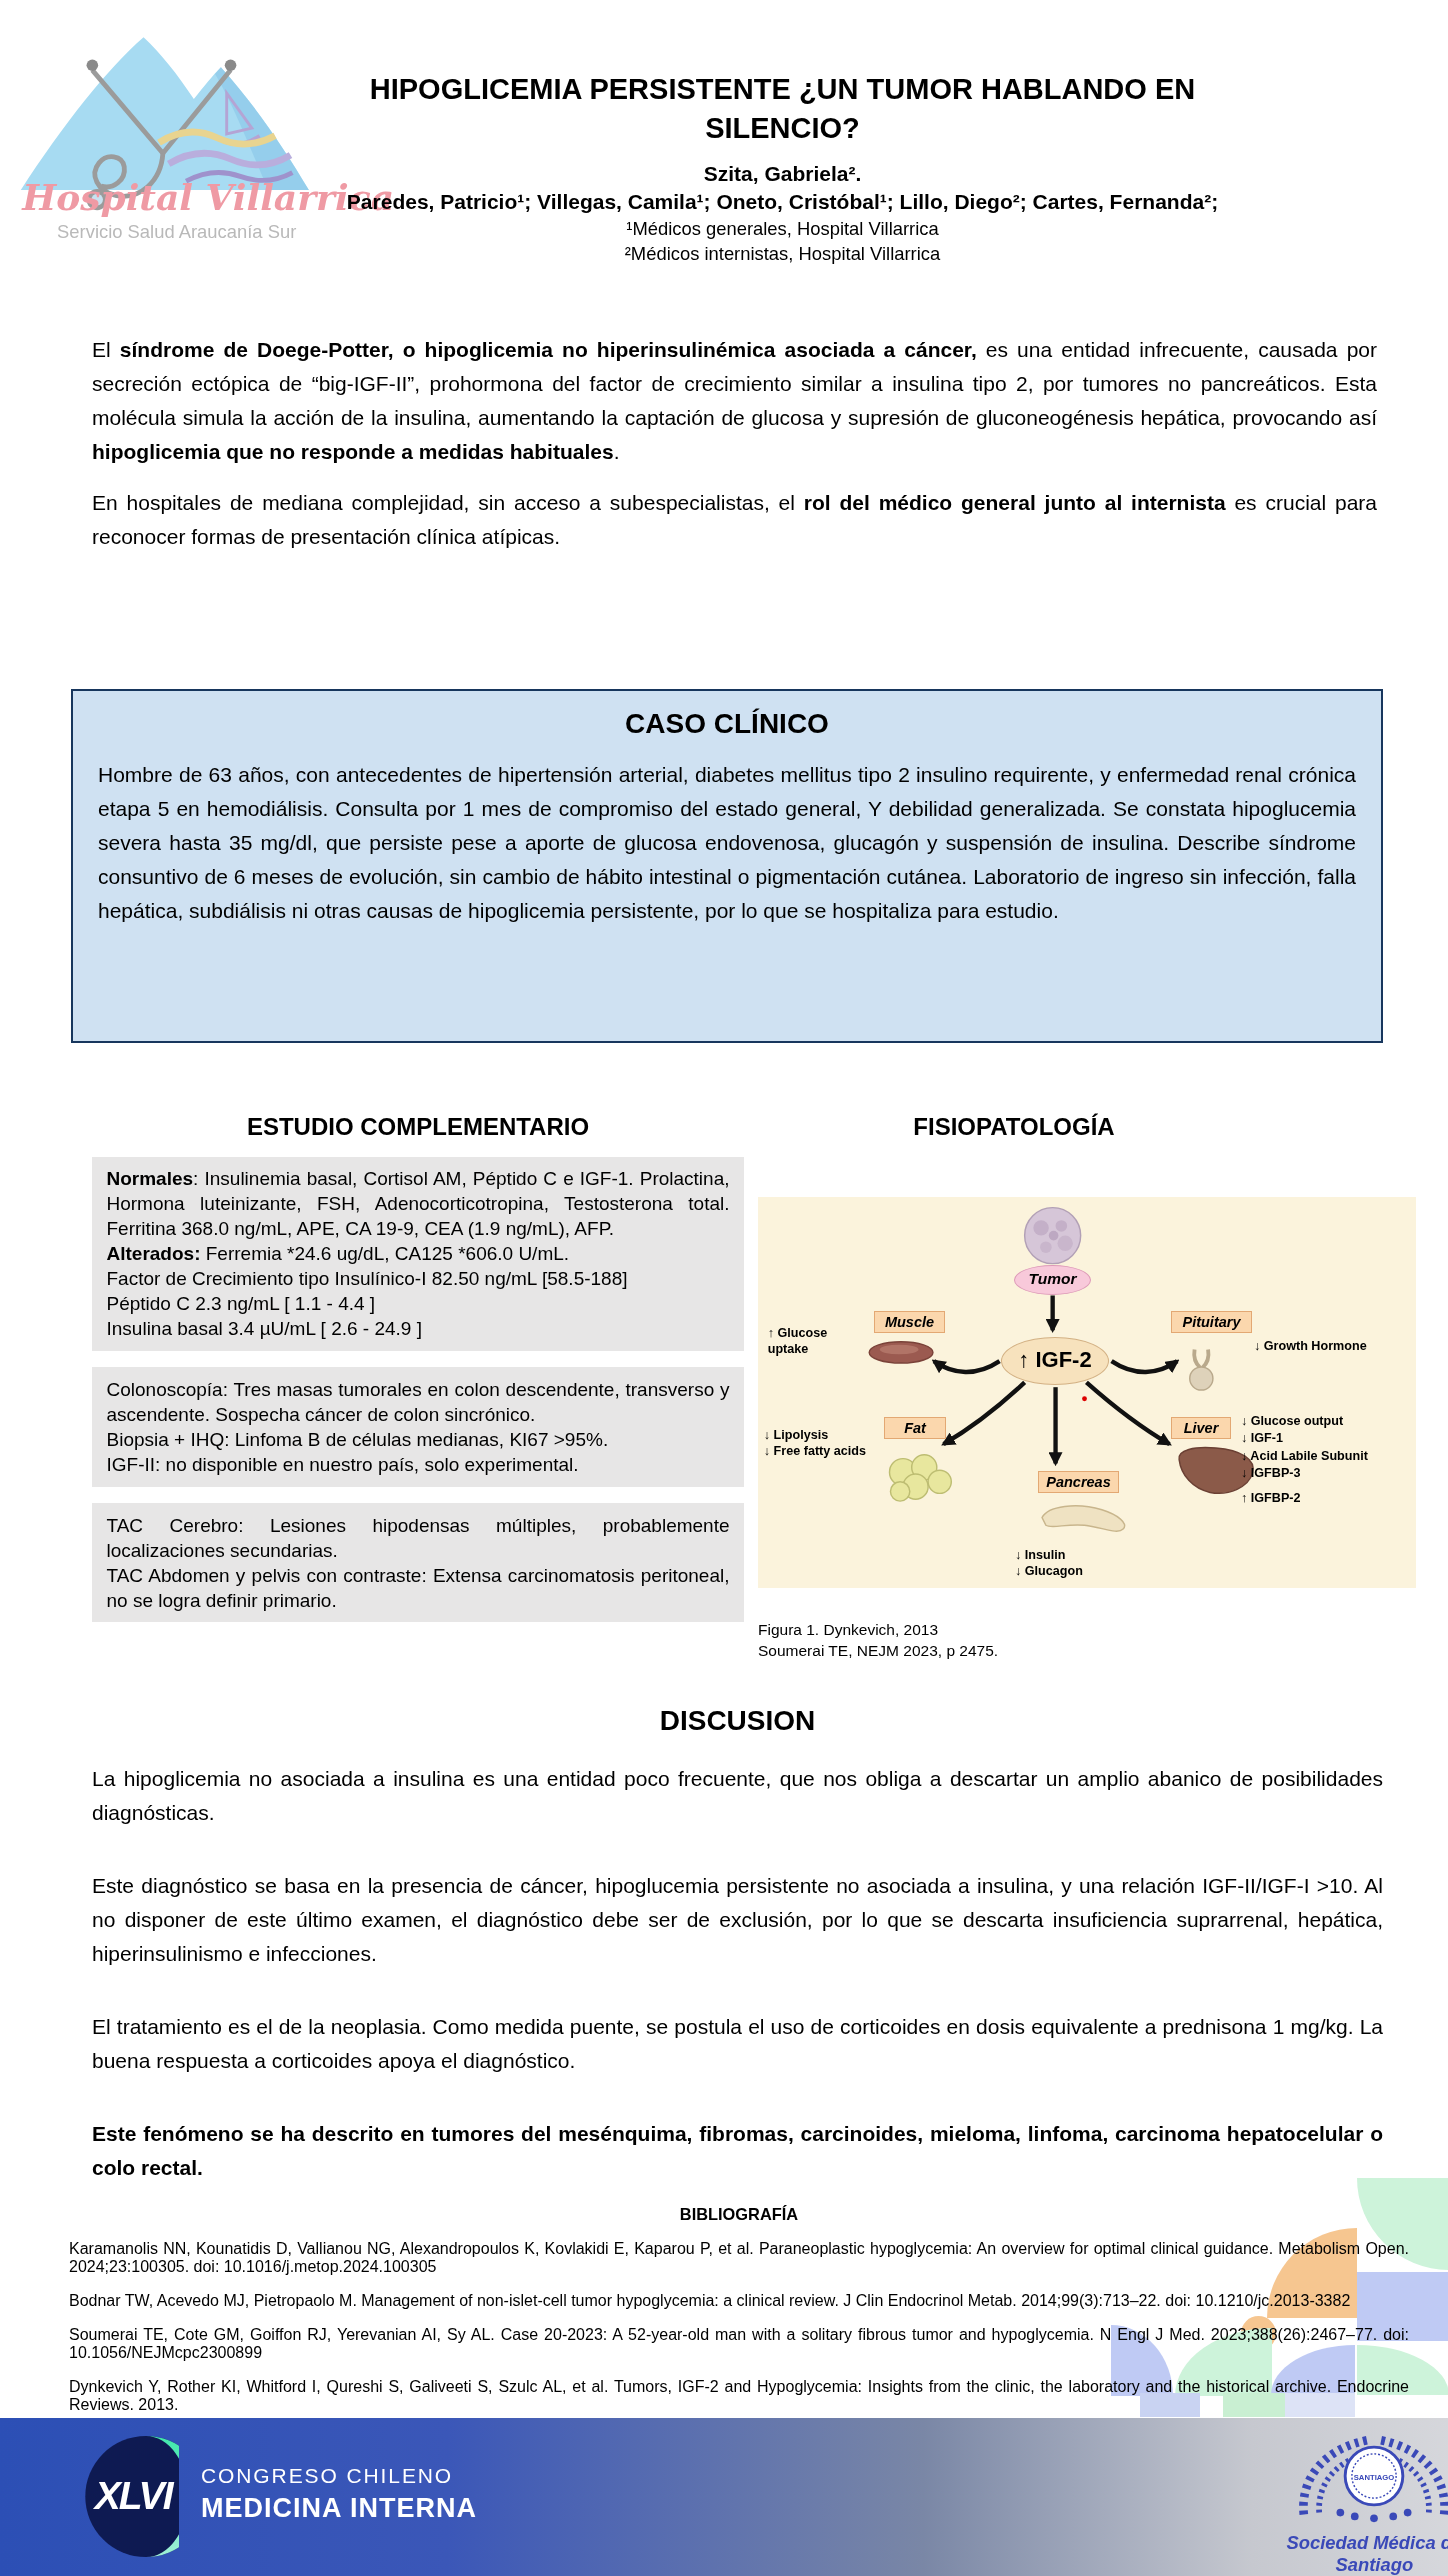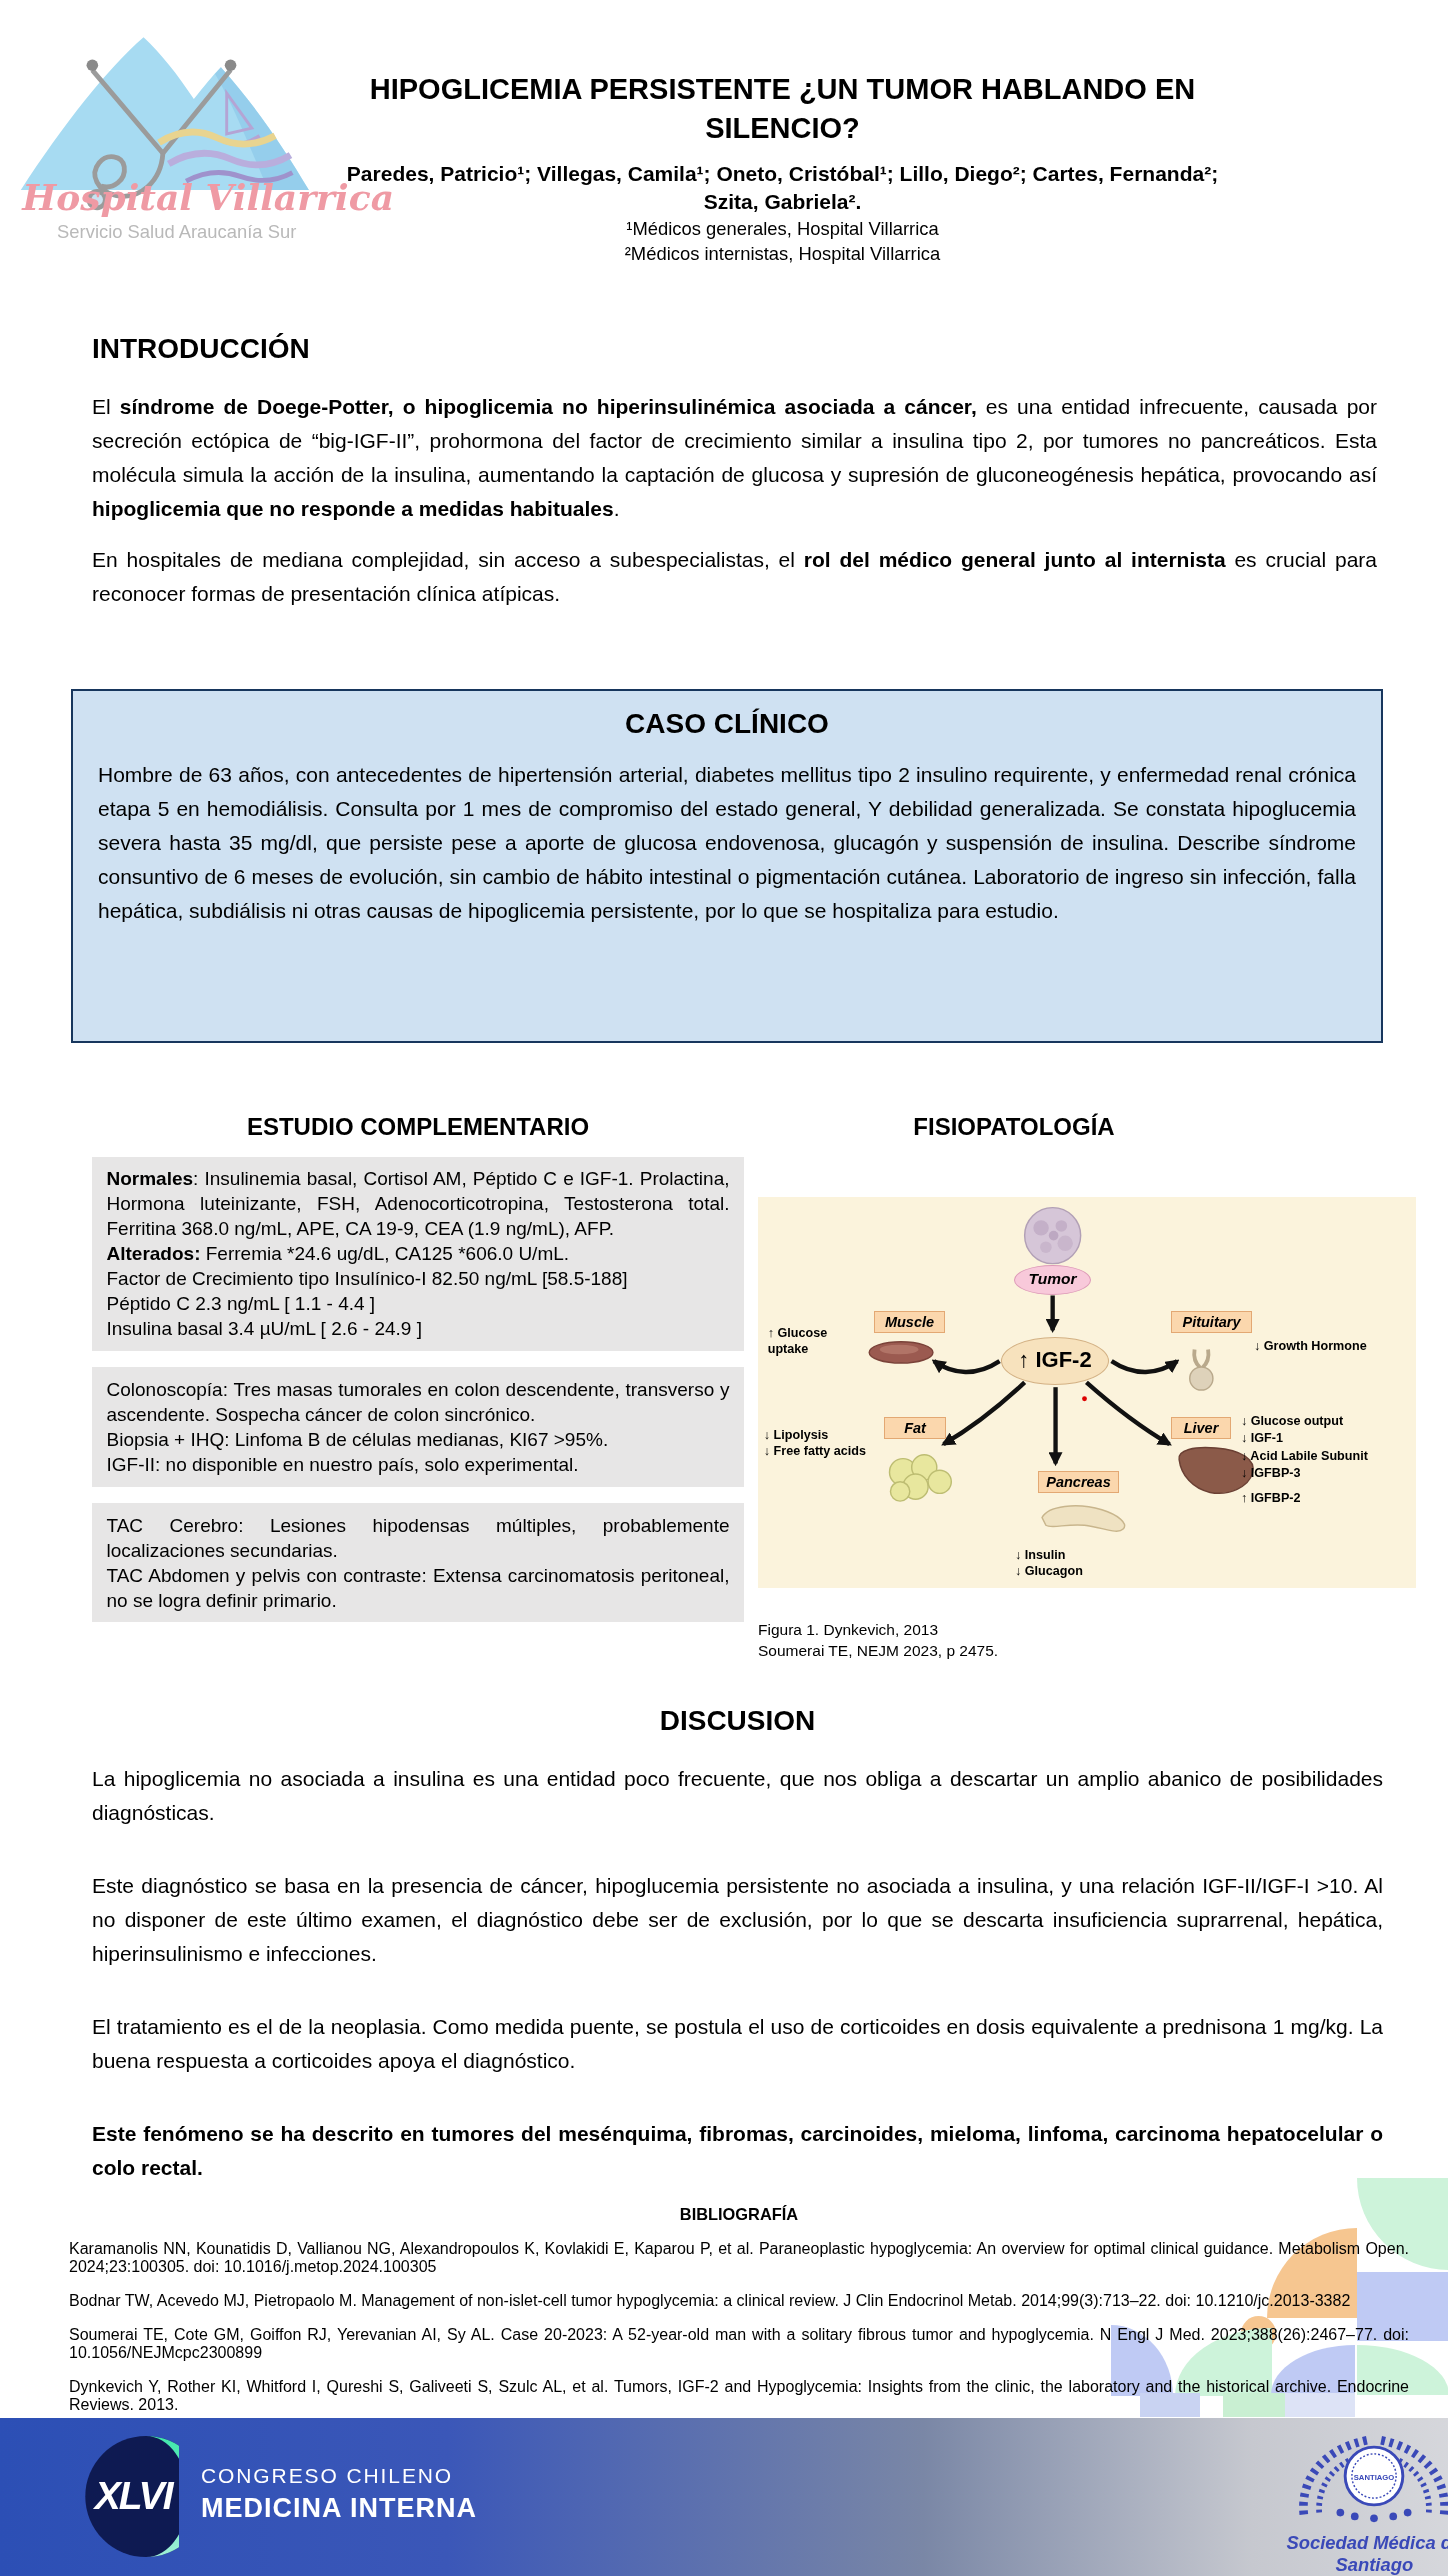--- a/index.html
+++ b/index.html
@@ -106,29 +106,28 @@
     <div class="logo-name">Hospital Villarrica</div>
     <div class="logo-sub">Servicio Salud Araucanía Sur</div>
   </div>
 
   <div class="title-block">
     <div class="main-title">
       <div>HIPOGLICEMIA PERSISTENTE ¿UN TUMOR HABLANDO EN</div>
       <div>SILENCIO?</div>
     </div>
     <div class="authors">
+      <div>Szita, Gabriela².</div>
       <div>Paredes, Patricio¹;  Villegas, Camila¹; Oneto, Cristóbal¹; Lillo, Diego²; Cartes, Fernanda²;</div>
-      <div>Szita, Gabriela².</div>
     </div>
     <div class="affil">¹Médicos generales, Hospital Villarrica</div>
     <div class="affil">²Médicos internistas, Hospital Villarrica</div>
   </div>
 
   <section class="intro">
-    <h2 class="sec-h">INTRODUCCIÓN</h2>
     <p class="body-p"><span>El </span><span class="b">síndrome de Doege-Potter, o hipoglicemia no hiperinsulinémica asociada a cáncer,</span><span> es una entidad infrecuente, causada por secreción ectópica de “big-IGF-II”, prohormona del factor de crecimiento similar a insulina tipo 2, por tumores no pancreáticos. Esta molécula simula la acción de la insulina, aumentando la captación de glucosa y supresión de gluconeogénesis hepática, provocando así </span><span class="b">hipoglicemia que no responde a medidas habituales</span><span>.</span></p>
     <p class="body-p"><span>En hospitales de mediana complejidad, sin acceso a subespecialistas, el </span><span class="b">rol del médico general junto al internista</span><span> es crucial para reconocer formas de presentación clínica atípicas.</span></p>
   </section>
 
   <section class="caso">
     <h2 class="sec-h">CASO CLÍNICO</h2>
     <p class="body-p" style="margin:0;">Hombre de 63 años, con antecedentes de hipertensión arterial, diabetes mellitus tipo 2 insulino requirente, y enfermedad renal crónica etapa 5 en hemodiálisis. Consulta por 1 mes de compromiso del estado general, Y debilidad generalizada. Se constata hipoglucemia severa hasta 35 mg/dl, que persiste pese a aporte de glucosa endovenosa, glucagón y suspensión de insulina. Describe síndrome consuntivo de 6 meses de evolución, sin cambio de hábito intestinal o pigmentación cutánea. Laboratorio de ingreso sin infección, falla hepática, subdiálisis ni otras causas de hipoglicemia persistente, por lo que se hospitaliza para estudio.</p>
   </section>
 
   <section class="col-left">

